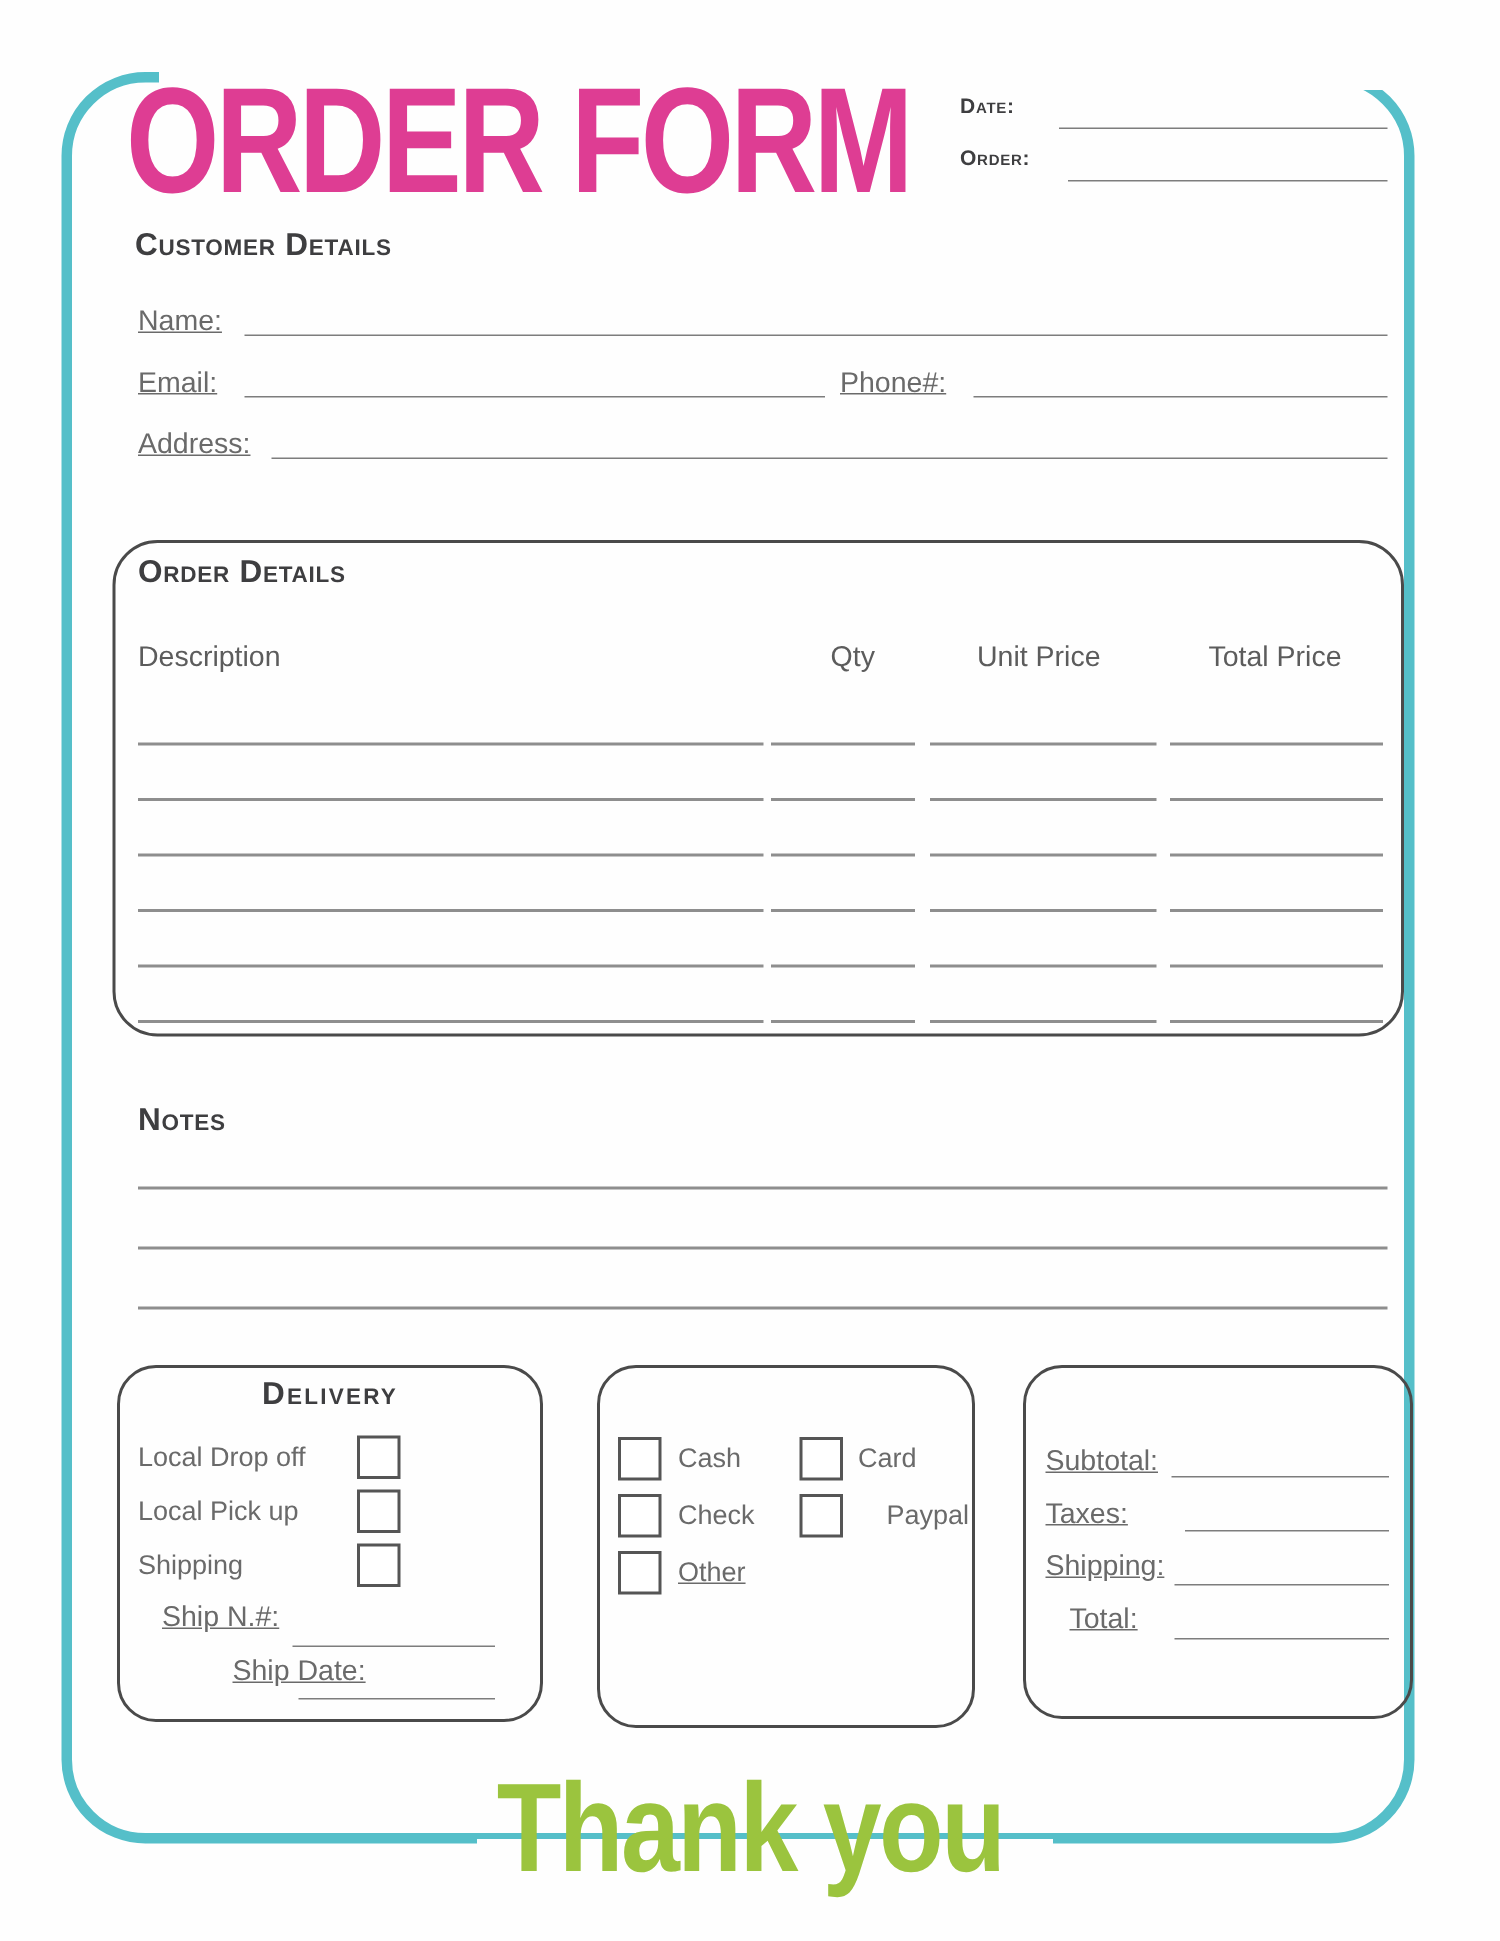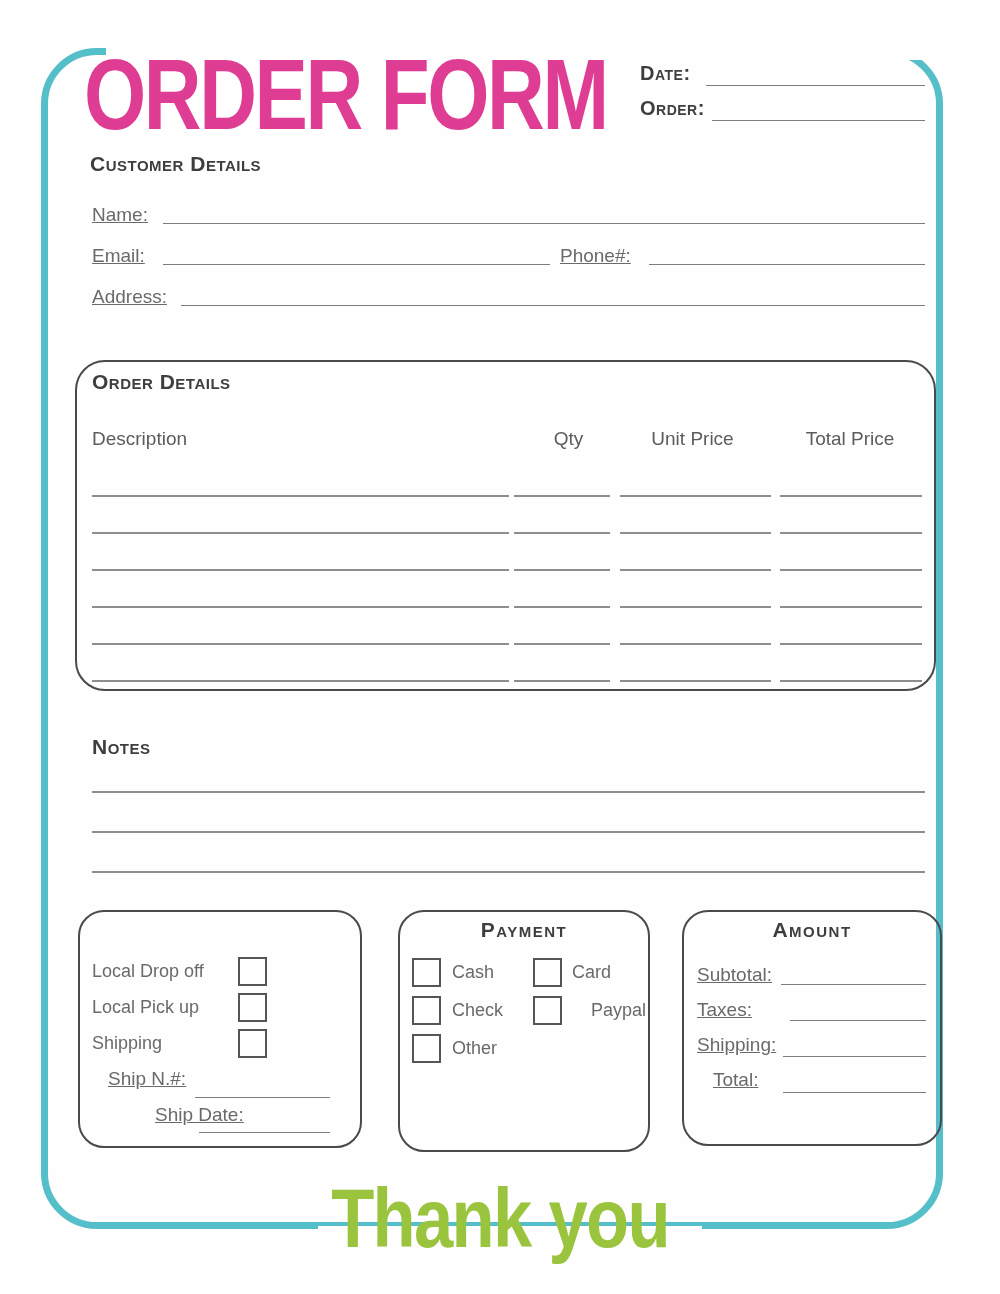--- a/index.html
+++ b/index.html
@@ -20,21 +20,21 @@
 
   .abs{position:absolute;z-index:2;}
 
   
   #title{left:84px;top:44px;font-size:100px;line-height:1;font-weight:bold;
          color:var(--pink);letter-spacing:-3px;transform:scaleX(0.80);
          transform-origin:0 0;white-space:nowrap;}
 
   
   .sc{font-variant:small-caps;font-weight:bold;color:var(--heading);}
-  .hdr-label{font-size:20px;letter-spacing:.5px;}
+  .hdr-label{font-size:14px;letter-spacing:.5px;}
   .section-heading{font-size:21px;letter-spacing:.5px;}
   .box-heading{font-size:21px;letter-spacing:1.5px;text-align:center;}
 
   
   .lbl{font-size:19px;color:var(--label);white-space:nowrap;text-decoration:underline;}
 
   
   .uline{position:absolute;z-index:2;border-top:1.7px solid #7d7d7d;}
 
   
@@ -160,48 +160,47 @@
         <div class="seg seg-desc"></div>
         <div class="seg seg-qty"></div>
         <div class="seg seg-unit"></div>
         <div class="seg seg-total"></div>
       </div>
     </div>
 
   <div id="notes-heading" class="abs sc section-heading">Notes</div>
 
   <div id="delivery-box" class="box"></div>
+  <div id="delivery-heading" class="abs sc box-heading">Delivery</div>
   <div id="ship-number-label" class="abs lbl">Ship N.#:</div>
   <div id="ship-number-line" class="uline"></div>
   <div id="ship-date-label" class="abs lbl">Ship Date:</div>
   <div id="ship-date-line" class="uline"></div>
 
   <div id="payment-box" class="box"></div>
-  <div id="payment-heading" class="abs sc box-heading">Payment</div>
 
   <div id="amount-box" class="box"></div>
-  <div id="amount-heading" class="abs sc box-heading">Amount</div>
 
   <div id="thank-you" class="abs">Thank you</div>
 
 <div class="notes-line" style="top: 791px;"></div>
     <div class="notes-line" style="top: 831px;"></div>
     <div class="notes-line" style="top: 871px;"></div>
     <div class="opt-label" style="left: 92px; top: 957px;">Local Drop off</div>
     <div class="checkbox" style="left: 238px; top: 957px;"></div>
     <div class="opt-label" style="left: 92px; top: 993px;">Local Pick up</div>
     <div class="checkbox" style="left: 238px; top: 993px;"></div>
     <div class="opt-label" style="left: 92px; top: 1029px;">Shipping</div>
     <div class="checkbox" style="left: 238px; top: 1029px;"></div>
     <div class="checkbox" style="left: 412px; top: 958px;"></div>
     <div class="opt-label" style="left: 452px; top: 958px;">Cash</div>
     <div class="checkbox" style="left: 412px; top: 996px;"></div>
     <div class="opt-label" style="left: 452px; top: 996px;">Check</div>
     <div class="checkbox" style="left: 412px; top: 1034px;"></div>
-    <div class="opt-label" style="left: 452px; top: 1034px;">Other</div>
+    <div class="opt-label" style="left: 452px; top: 1034px; text-decoration: underline;">Other</div>
     <div class="checkbox" style="left: 533px; top: 958px;"></div>
     <div class="opt-label" style="left: 572px; top: 958px;">Card</div>
     <div class="checkbox" style="left: 533px; top: 996px;"></div>
     <div class="opt-label" style="left: 572px; top: 996px; margin-left: 19px;">Paypal</div>
     <div class="abs lbl" style="left: 697px; top: 964px;">Subtotal:</div>
     <div class="uline" style="left: 781px; top: 984px; width: 145px;"></div>
     <div class="abs lbl" style="left: 697px; top: 999px;">Taxes:</div>
     <div class="uline" style="left: 790px; top: 1020px; width: 136px;"></div>
     <div class="abs lbl" style="left: 697px; top: 1034px;">Shipping:</div>
     <div class="uline" style="left: 783px; top: 1056px; width: 143px;"></div>

